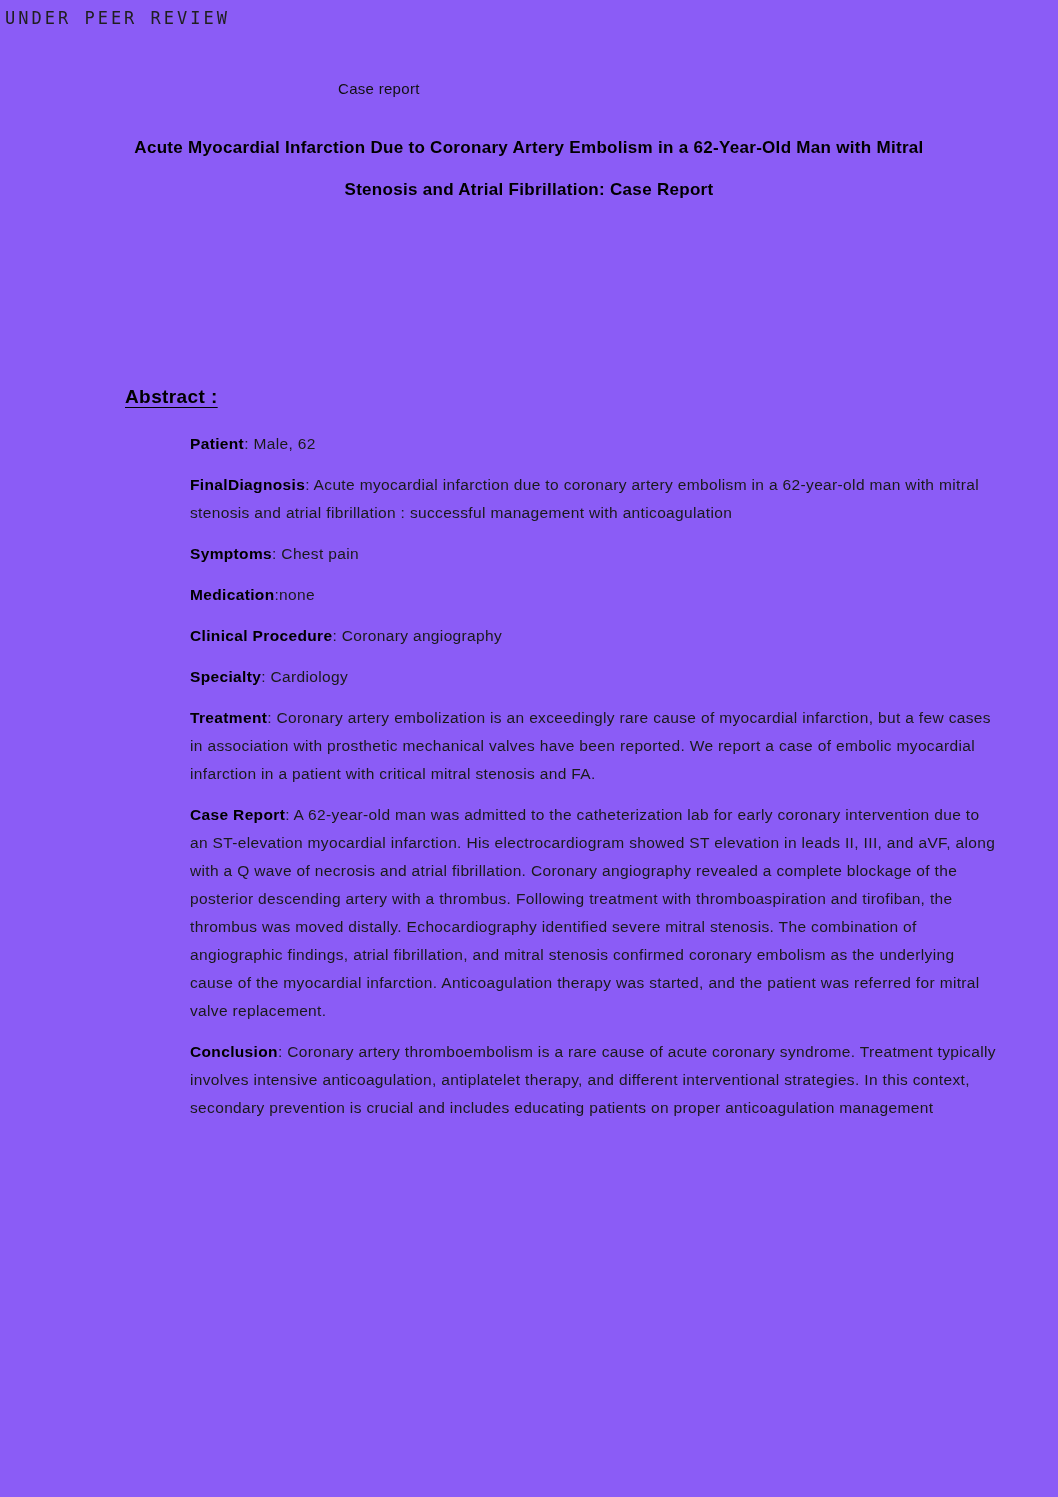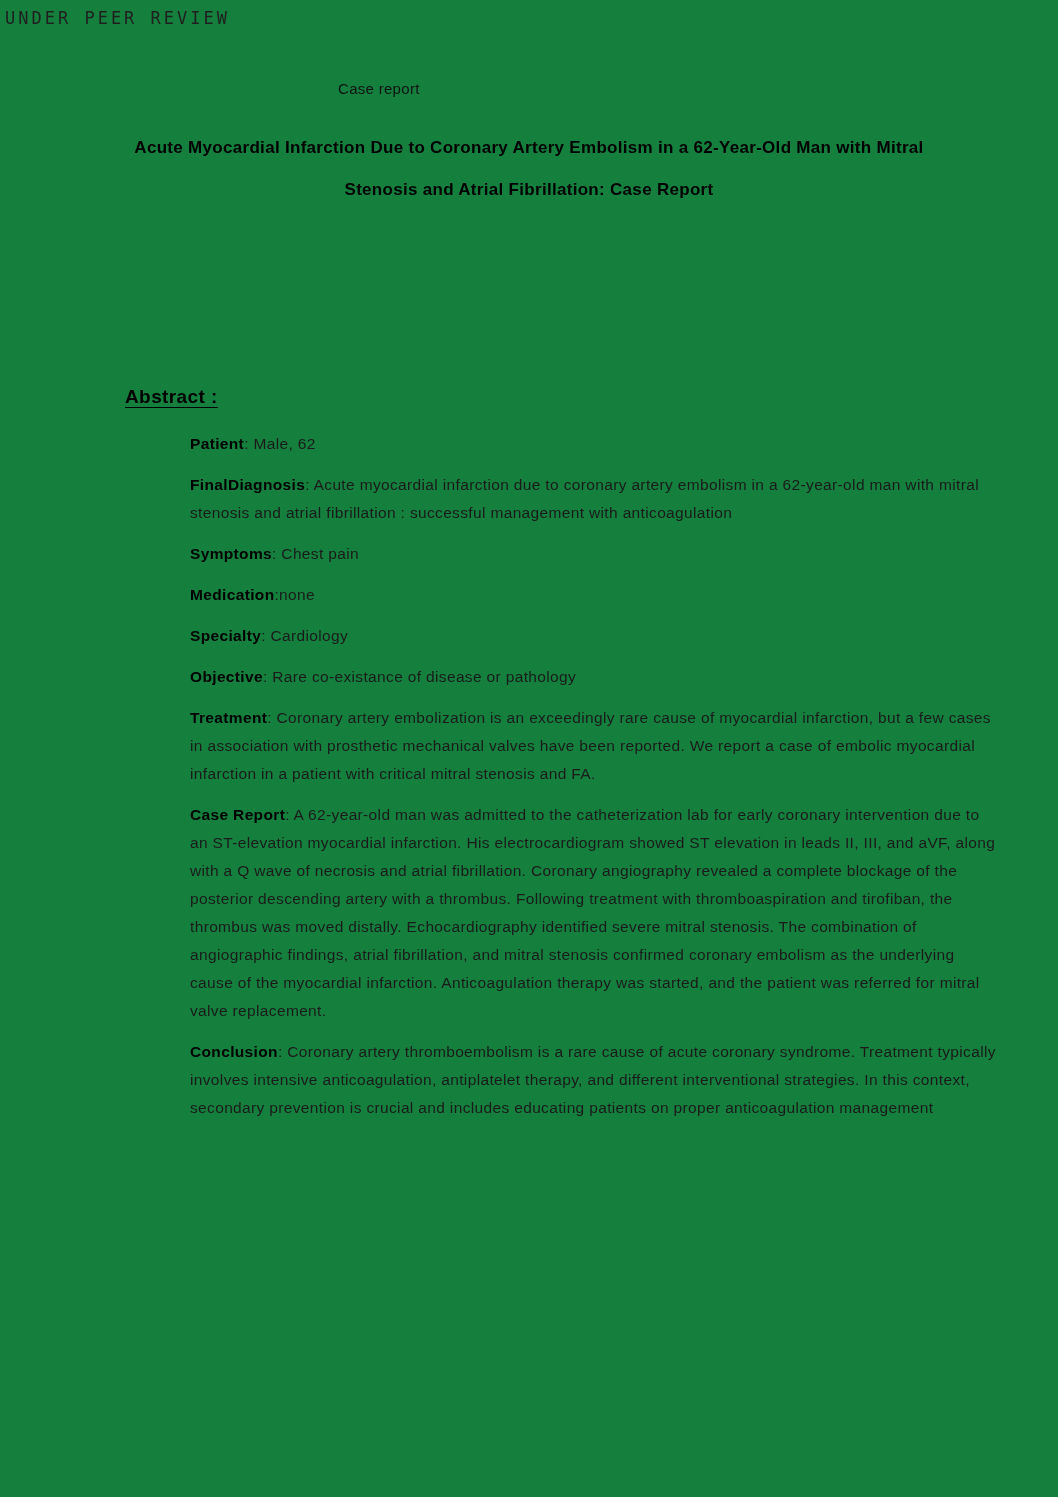--- a/index.html
+++ b/index.html
@@ -5,21 +5,21 @@
   html, body {
     margin: 0;
     padding: 0;
     background: #ffffff;
   }
   .page {
     position: relative;
     width: 1058px;
     height: 1497px;
     margin: 0 auto;
-    background: #15803d;
+    background: #8b5cf6;
     color: #1a1a1a;
     font-family: "Liberation Sans", sans-serif;
     overflow: hidden;
     box-sizing: border-box;
   }
   .watermark {
     position: absolute;
     top: 8px;
     left: 5px;
     font-family: "DejaVu Sans Mono", monospace;
@@ -98,28 +98,28 @@
     </p>
 
     <p class="abstract-item">
       <span class="field-label">Symptoms</span><span>: Chest pain</span>
     </p>
 
     <p class="abstract-item">
       <span class="field-label">Medication</span><span>:none</span>
     </p>
 
+    <p class="abstract-item">
+      <span class="field-label">Clinical Procedure</span><span>: Coronary angiography</span>
+    </p>
 
     <p class="abstract-item">
       <span class="field-label">Specialty</span><span>: Cardiology</span>
     </p>
 
-    <p class="abstract-item">
-      <span class="field-label">Objective</span><span>: Rare co-existance of disease or pathology</span>
-    </p>
 
     <p class="abstract-item">
       <span class="field-label">Treatment</span><span>: Coronary artery embolization is an exceedingly rare cause of myocardial infarction, but a few cases in association with prosthetic mechanical valves have been reported. We report a case of embolic myocardial infarction in a patient with critical mitral stenosis and FA.</span>
     </p>
 
     <p class="abstract-item">
       <span class="field-label">Case Report</span><span>: A 62-year-old man was admitted to the catheterization lab for early coronary intervention due to an ST-elevation myocardial infarction. His electrocardiogram showed ST elevation in leads II, III, and aVF, along with a Q wave of necrosis and atrial fibrillation. Coronary angiography revealed a complete blockage of the posterior descending artery with a thrombus. Following treatment with thromboaspiration and tirofiban, the thrombus was moved distally. Echocardiography identified severe mitral stenosis. The combination of angiographic findings, atrial fibrillation, and mitral stenosis confirmed coronary embolism as the underlying cause of the myocardial infarction. Anticoagulation therapy was started, and the patient was referred for mitral valve replacement.</span>
     </p>
 
     <p class="abstract-item">

